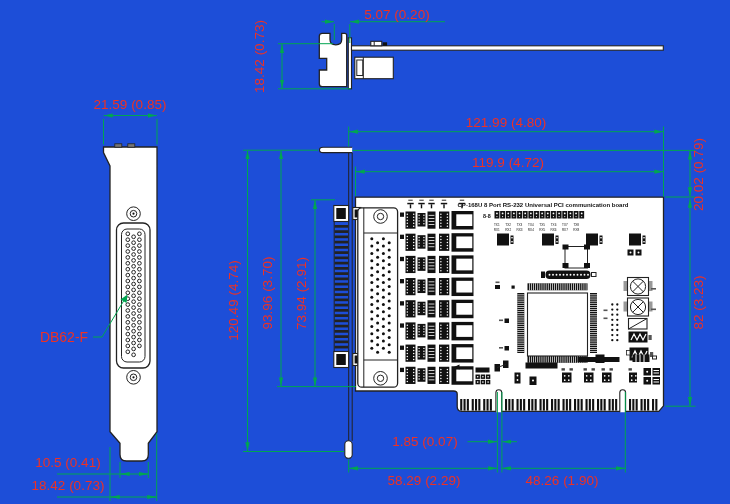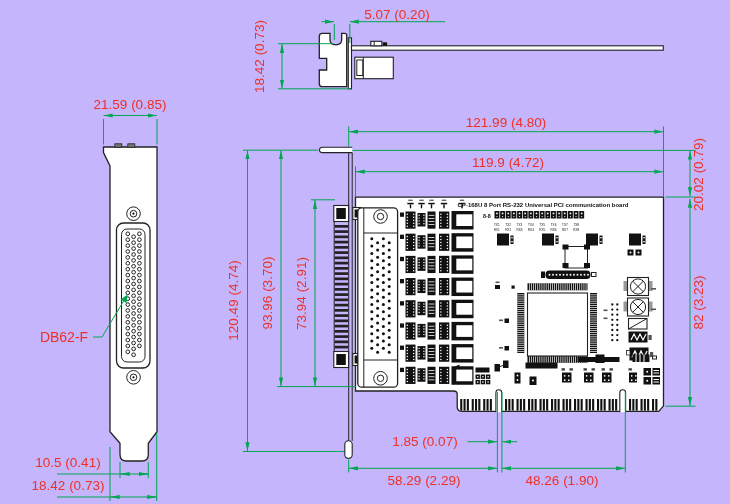--- a/index.html
+++ b/index.html
@@ -1,16 +1,16 @@
 <!DOCTYPE html>
 <html><head>
 <meta charset="utf-8">
 <style>
   html,body{margin:0;padding:0;background:#fff;}
-  .stage{width:730px;height:504px;position:relative;background:#c4b5fd;overflow:hidden;}
+  .stage{width:730px;height:504px;position:relative;background:#1d4ed8;overflow:hidden;}
   svg{display:block;}
   svg text{font-family:"Liberation Sans",sans-serif;}
   .dim{stroke:#00a651;stroke-width:1;fill:none;}
   .dimtext{fill:#ee3124;font-size:13.5px;}
   .dimtext-lg{fill:#ee3124;font-size:14px;}
   .ln{stroke:#222;fill:none;stroke-width:1;}
   .lnf{stroke:#222;fill:#fff;stroke-width:1.1;}
   .lnf2{stroke:#222;fill:#fff;stroke-width:1.3;}
   .blk{fill:#111;}
   .gry{fill:#555;}

